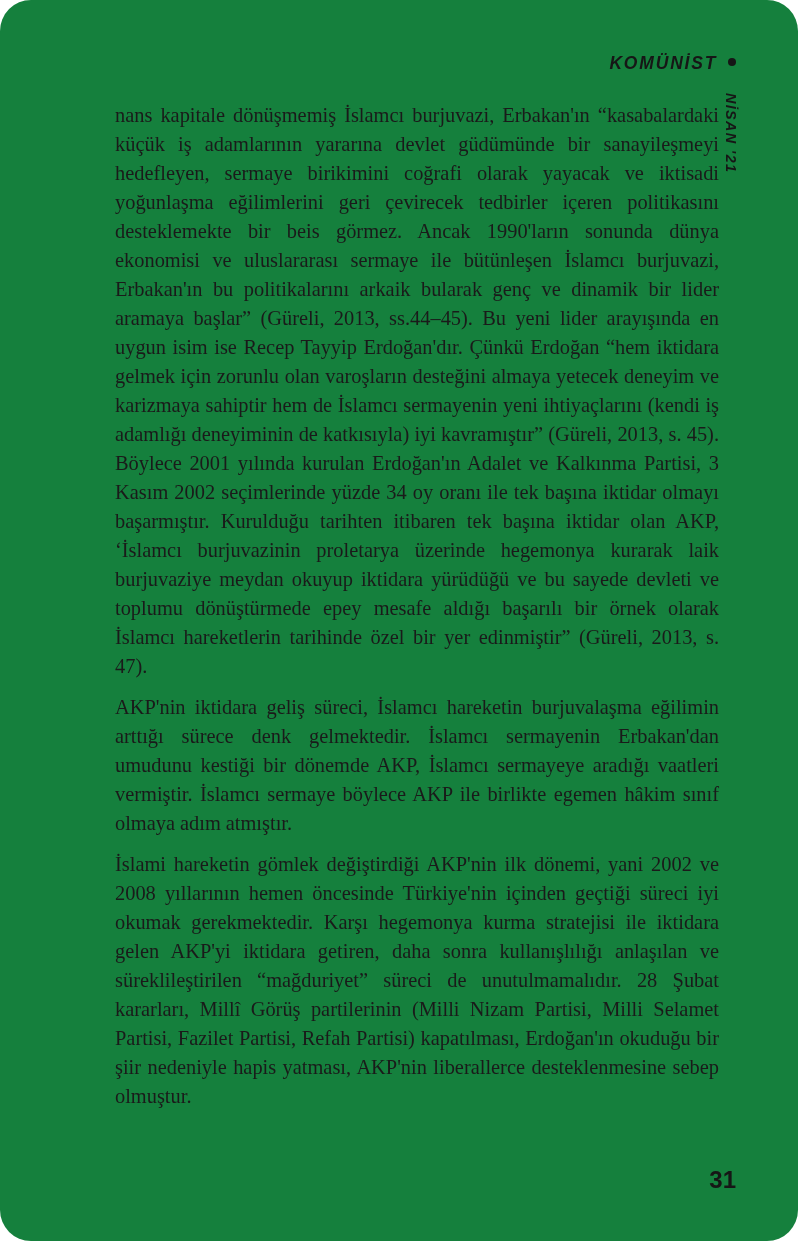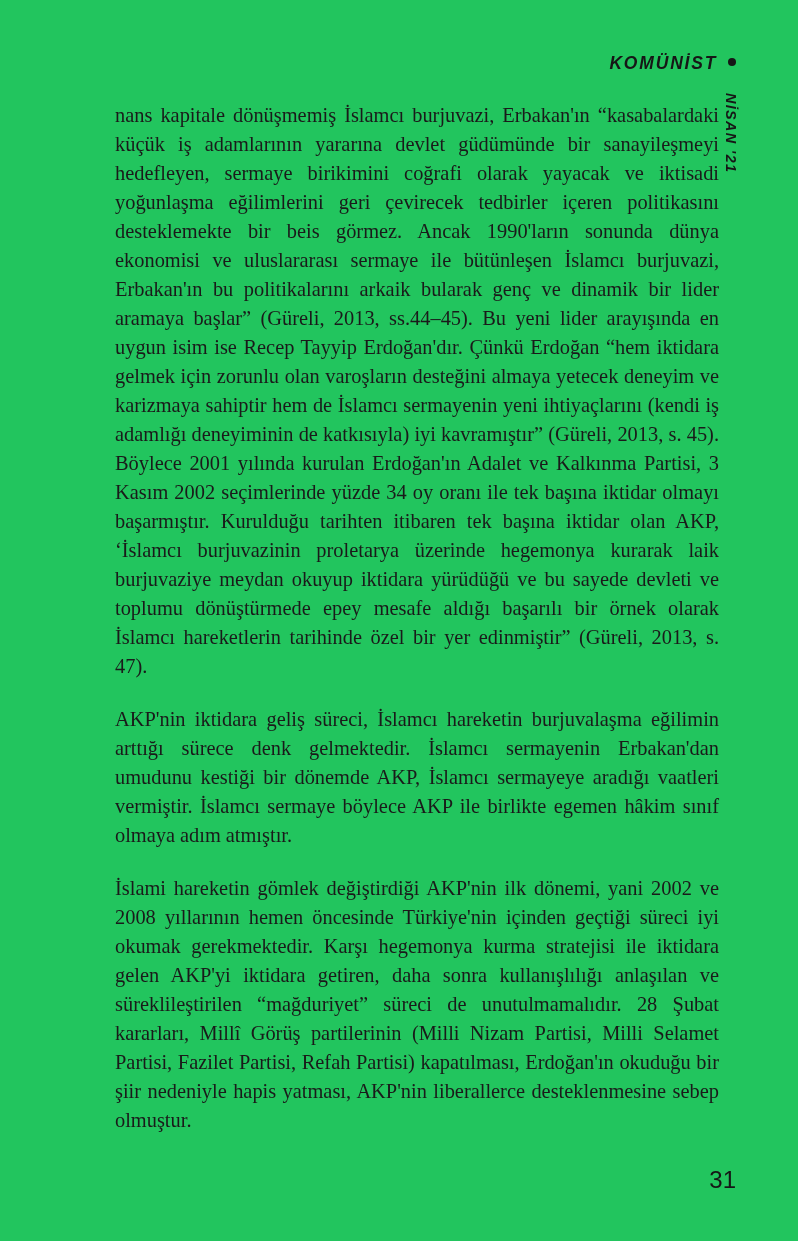--- a/index.html
+++ b/index.html
@@ -16,21 +16,22 @@
     font-family: "Liberation Serif", "DejaVu Serif", serif;
     color: #1a1a1a;
     -webkit-font-smoothing: antialiased;
   }
 
   .page {
     position: absolute;
     inset: 0;
     width: 798px;
     height: 1241px;
-    background: #22c55e;
+    background: #15803d;
+    border-radius: 31px;
   }
 
   
   .running-head {
     position: absolute;
     top: 52px;
     right: 62px;
     display: flex;
     align-items: center;
     gap: 11px;
@@ -84,33 +85,33 @@
     font-size: 20.4px;
     line-height: 29.0px;
     text-align: justify;
     text-justify: inter-word;
     hyphens: manual;
     text-indent: 0;
     color: #1a1a1a;
     word-spacing: -0.1px;
   }
   .body-paragraph + .body-paragraph {
-    margin-top: 24px;
+    margin-top: 12px;
   }
   .body-paragraph:last-child {
     text-align: justify;
   }
 
   
   .folio {
     position: absolute;
     right: 62px;
     bottom: 47px;
     font-family: "Liberation Sans", "DejaVu Sans", sans-serif;
-    font-weight: 400;
+    font-weight: 700;
     font-size: 24px;
     color: #161616;
     letter-spacing: 0px;
   }
 </style>
 </head>
 <body>
 
 <div class="page">
 

